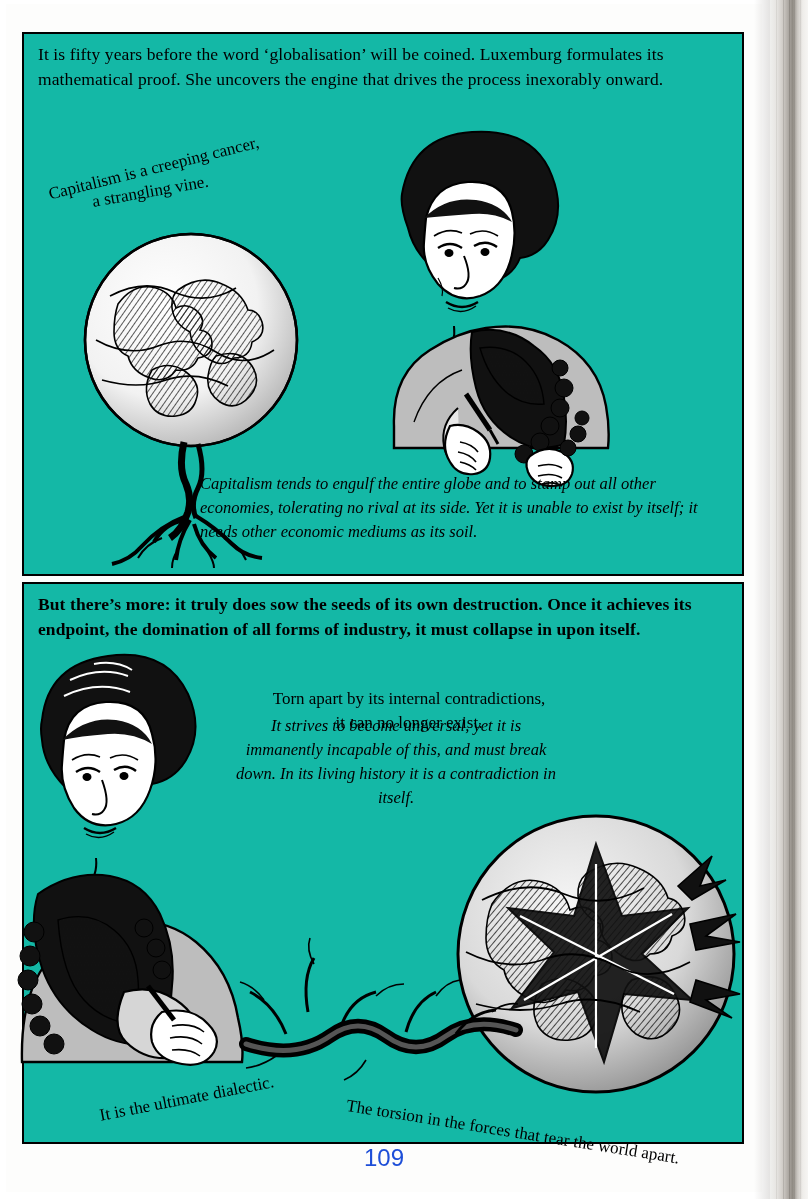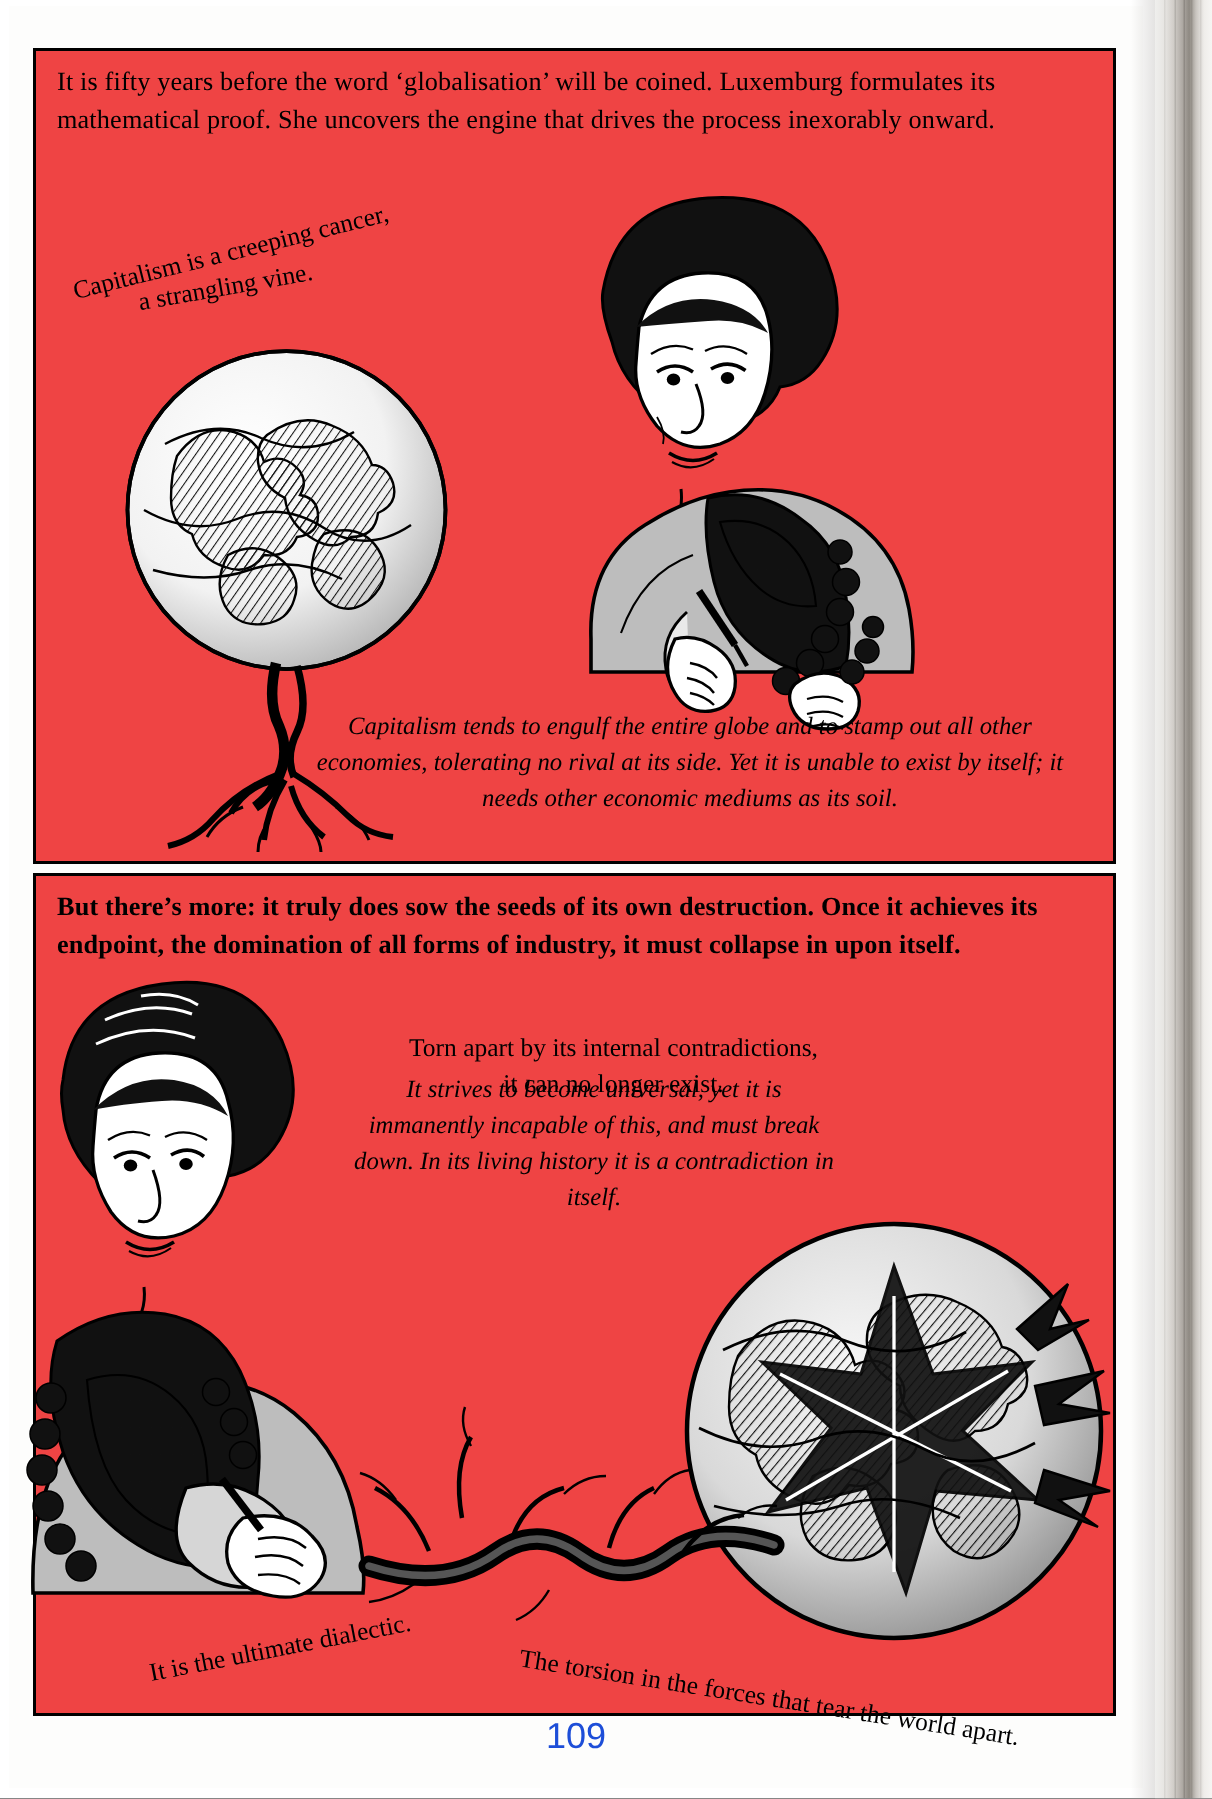--- a/index.html
+++ b/index.html
@@ -53,21 +53,21 @@
     top: 4px;
     width: 756px;
     height: 1188px;
     background: #fdfdfc;
   }
 
   
   .panel {
     position: absolute;
     border: 2px solid #000;
-    background: #ef4444;
+    background: #14b8a6;
     overflow: hidden;
   }
   #panel-1 { left: 16px; top: 28px; width: 718px; height: 540px; }
   #panel-2 { left: 16px; top: 578px; width: 718px; height: 558px; }
 
   .narration {
     position: absolute;
     font-family: "Liberation Serif", serif;
     font-size: 17.5px;
     line-height: 1.42;
@@ -80,21 +80,21 @@
   .caption-italic {
     position: absolute;
     font-family: "Liberation Serif", serif;
     font-style: italic;
     font-size: 16.5px;
     line-height: 1.45;
     color: #000;
   }
   #quote-1 {
     left: 176px; top: 438px; width: 520px;
-    text-align: center;
+    text-align: left;
   }
   #quote-2 {
     left: 212px; top: 130px; width: 320px;
     text-align: center;
   }
   .plain-block {
     position: absolute;
     font-family: "Liberation Serif", serif;
     font-size: 17px;
     line-height: 1.42;

